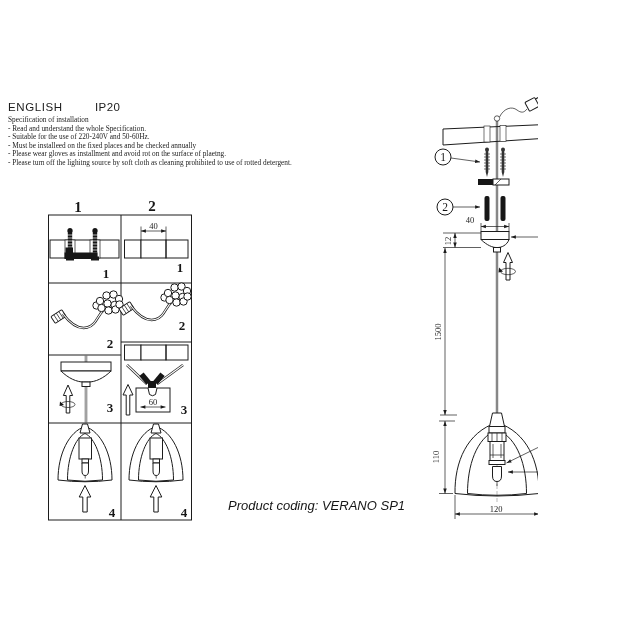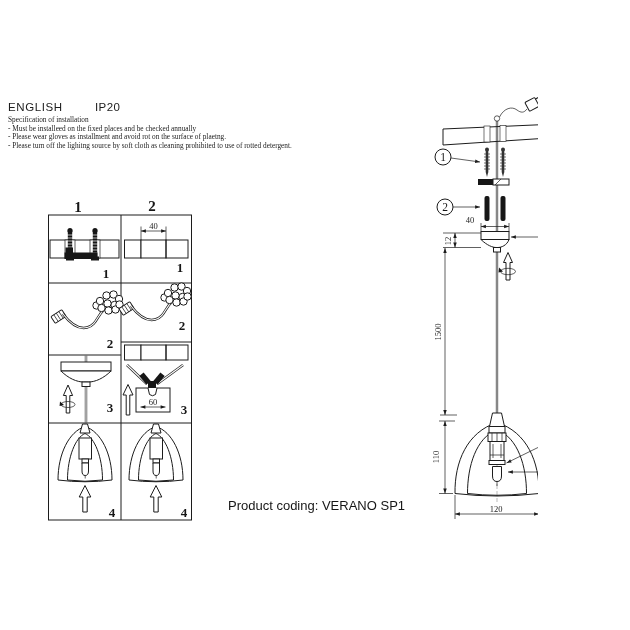--- a/index.html
+++ b/index.html
@@ -1,21 +1,21 @@
 <!DOCTYPE html>
 <html><head>
 <meta charset="utf-8">
 <style>
   html,body{margin:0;padding:0;background:#fff;}
   .page{position:relative;width:538px;height:630px;background:#ffffff;overflow:hidden;
         font-family:"Liberation Sans",sans-serif;color:#1c1c1c;}
   .hdr-lang{position:absolute;left:8px;top:101px;font-size:11.5px;letter-spacing:.6px;}
   .hdr-ip{position:absolute;left:95px;top:101px;font-size:11.5px;letter-spacing:.4px;text-align:right;}
   .spec{position:absolute;left:8px;top:116px;font-size:7.3px;line-height:8.55px;white-space:nowrap;color:#222;font-family:Liberation Serif, serif;}
-  .footer{position:absolute;left:228px;top:498px;font-size:13px;color:#161616;}
+  .footer{position:absolute;left:228px;top:498px;font-size:13px;color:#161616;font-style:italic;}
   svg.tbl{position:absolute;left:44px;top:188px;}
   svg.dgm{position:absolute;left:420px;top:95px;}
   
   .s{stroke:#1c1c1c;fill:none;stroke-width:1;}
   .t{stroke:#1c1c1c;fill:none;stroke-width:.7;}
   .sf{stroke:#1c1c1c;fill:#ffffff;stroke-width:1;}
   .k{fill:#161616;stroke:none;}
   .cbl{stroke:#1c1c1c;fill:none;stroke-width:2.5;}
   .cblw{stroke:#ffffff;fill:none;stroke-width:1.1;}
   .dim{font:8.5px "Liberation Serif",serif;fill:#1c1c1c;}
@@ -27,20 +27,22 @@
 </head>
 <body>
 
 <div class="page">
 
   <div class="hdr-lang">ENGLISH</div>
   <div class="hdr-ip">IP20</div>
 
   <div class="spec">
     <div>Specification of installation</div>
+    <div>- Read and understand the whole Specification.</div>
+    <div>- Suitable for the use of 220-240V and 50-60Hz.</div>
     <div>- Must be installeed on the fixed places and be checked annually</div>
     <div>- Please wear gloves as installment and avoid rot on the surface of plaetng.</div>
     <div>- Please turn off the lighitng source by soft cloth as cleaning prohibited to use of rotted detergent.</div>
   </div>
 
   <svg class="tbl" width="152" height="336" viewBox="0 0 152 336">
     <defs>
       <pattern id="h1" width="4.5" height="4.5" patternUnits="userSpaceOnUse" patternTransform="rotate(-45)">
         <rect width="4.5" height="4.5" fill="#ffffff"></rect>
         <line x1="0" y1="2.2" x2="4.5" y2="2.2" stroke="#1c1c1c" stroke-width="1.1"></line>

